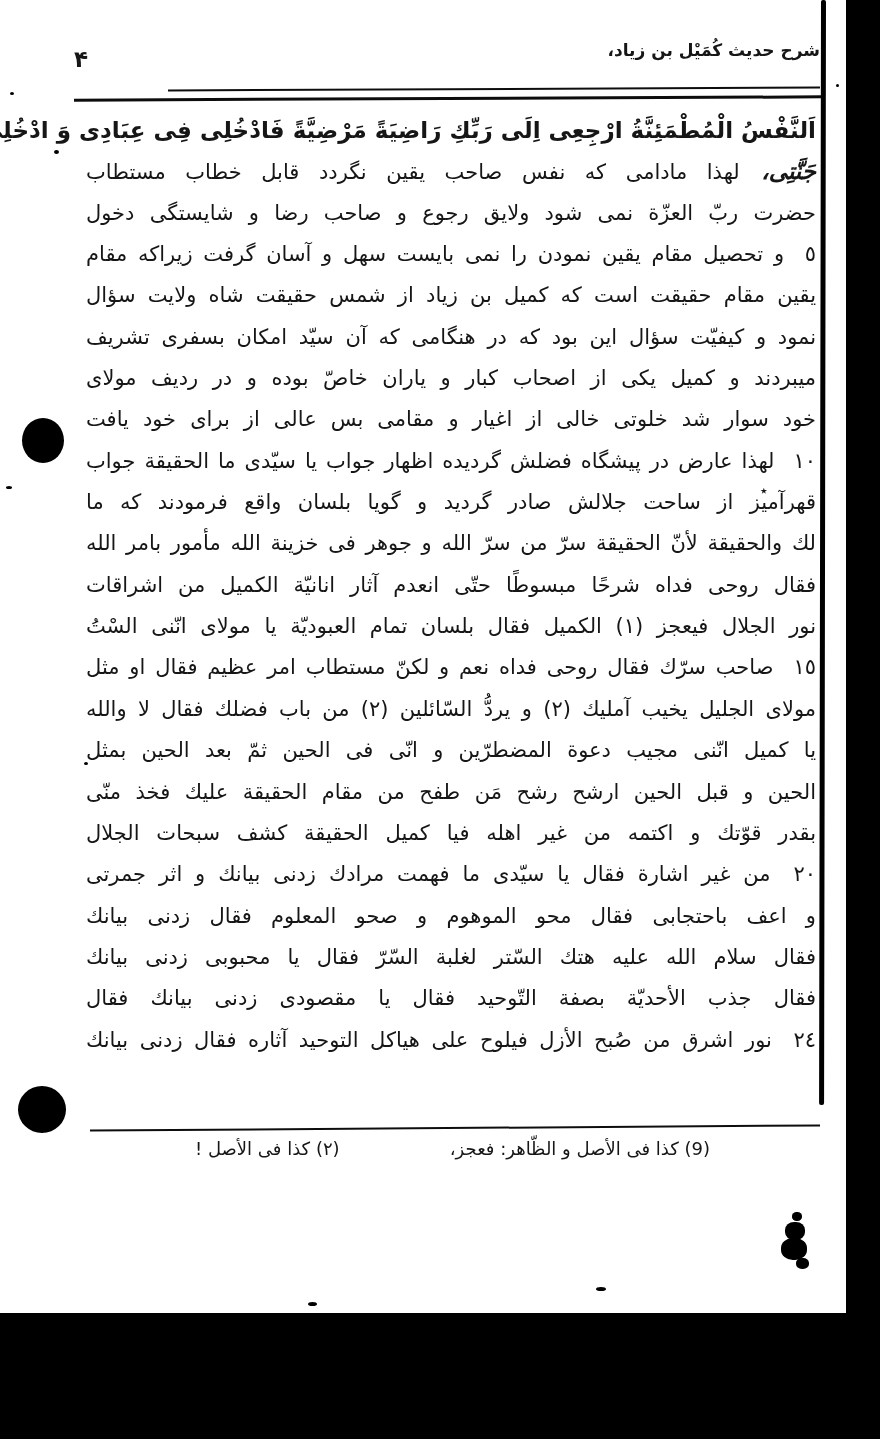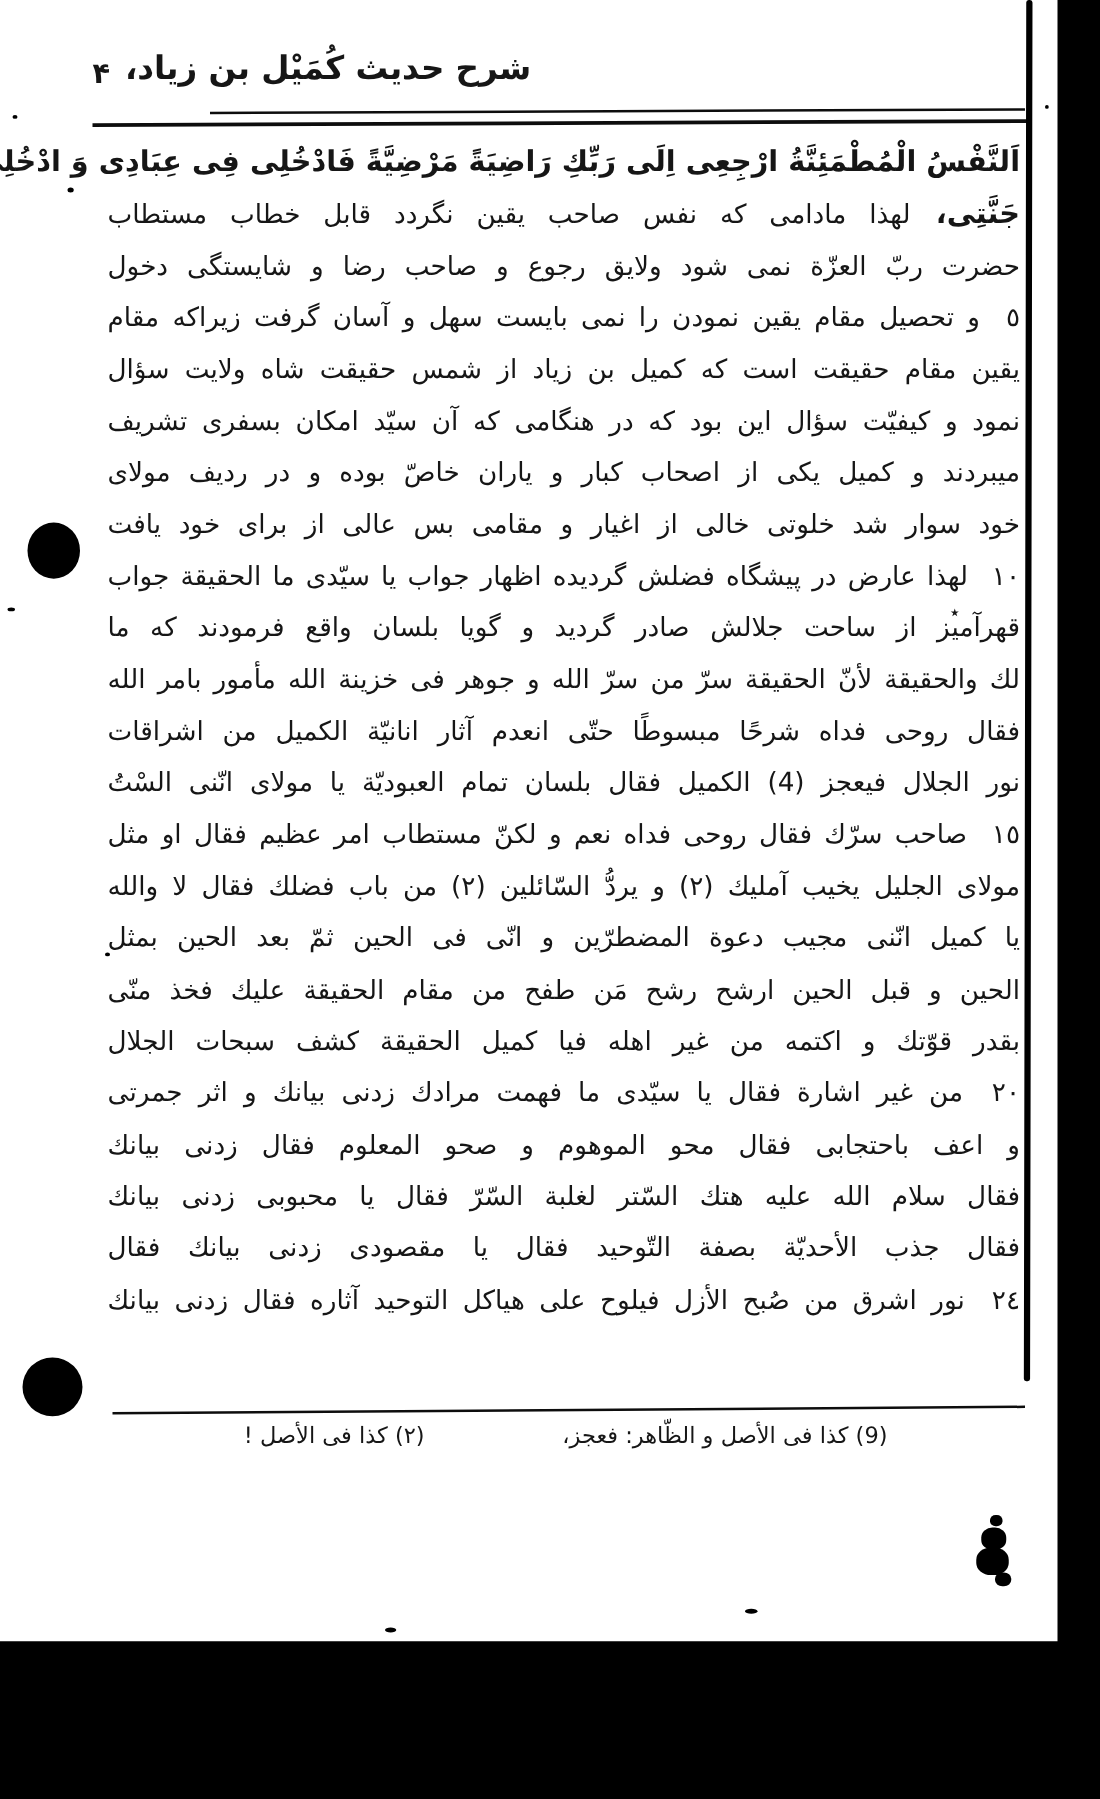--- a/index.html
+++ b/index.html
@@ -3,33 +3,33 @@
 <meta charset="utf-8">
 <style>
   html,body{margin:0;padding:0;}
   body{
     width:880px;height:1439px;position:relative;background:#ffffff;
     font-family:"DejaVu Sans",sans-serif;color:#161616;overflow:hidden;
   }
   .abs{position:absolute;}
   
   .page-number{left:74px;top:46px;font-size:23px;font-weight:bold;}
-  .header-title{left:100px;top:40px;width:720px;text-align:left;font-size:26px;font-weight:bold;direction:rtl;}
+  .header-title{left:100px;top:40px;width:720px;text-align:right;font-size:17px;font-weight:bold;direction:rtl;}
   .rule{background:#0d0d0d;transform:rotate(-0.25deg);}
   .rule-top{left:168px;top:88px;width:652px;height:2px;}
   .rule-bottom{left:74px;top:97px;width:748px;height:3px;}
   
   .text-block{left:86px;top:110px;width:730px;direction:rtl;}
   .line{
     height:41.35px;line-height:41.35px;font-size:21px;white-space:nowrap;
     text-align:justify;text-align-last:justify;text-justify:inter-word;overflow:visible;
   }
   .line.quran{font-size:23px;font-weight:bold;}
   .lead{font-weight:bold;font-size:23px;}
-  .lead:not(:empty){margin-left:2px;}
+  .lead:not(:empty){margin-left:2px;font-style:italic;}
   .lnum:not(:empty){margin-left:10px;}
   
   .fn-rule{left:90px;top:1127px;width:730px;height:2px;background:#0d0d0d;transform:rotate(-0.4deg);}
   .footnotes{left:195px;top:1138px;width:515px;direction:rtl;display:flex;justify-content:space-between;font-size:18px;}
   
   .blob{background:#000;border-radius:50%;}
   .punch-1{left:22px;top:418px;width:42px;height:45px;}
   .punch-2{left:18px;top:1086px;width:48px;height:47px;}
   .edge-line{left:821px;top:0;width:5px;height:1105px;background:#000;border-radius:2px;transform:rotate(0.1deg);transform-origin:top;}
   .edge-band{left:846px;top:0;width:34px;height:1439px;background:#000;}
@@ -52,21 +52,21 @@
   <div class="line"><span class="lnum"></span> <span>حضرت ربّ العزّة نمى شود ولايق رجوع و صاحب رضا و شايستگى دخول</span></div>
   <div class="line"><span class="lnum">٥</span> <span>و تحصيل مقام يقين نمودن را نمى بايست سهل و آسان گرفت زيراكه مقام</span></div>
   <div class="line"><span class="lnum"></span> <span>يقين مقام حقيقت است كه كميل بن زياد از شمس حقيقت شاه ولايت سؤال</span></div>
   <div class="line"><span class="lnum"></span> <span>نمود و كيفيّت سؤال اين بود كه در هنگامى كه آن سيّد امكان بسفرى تشريف</span></div>
   <div class="line"><span class="lnum"></span> <span>ميبردند و كميل يكى از اصحاب كبار و ياران خاصّ بوده و در رديف مولاى</span></div>
   <div class="line"><span class="lnum"></span> <span>خود سوار شد خلوتى خالى از اغيار و مقامى بس عالى از براى خود يافت</span></div>
   <div class="line"><span class="lnum">١٠</span> <span>لهذا عارض در پيشگاه فضلش گرديده اظهار جواب يا سيّدى ما الحقيقة جواب</span></div>
   <div class="line"><span class="lnum"></span> <span>قهرآميز از ساحت جلالش صادر گرديد و گويا بلسان واقع فرمودند كه ما</span></div>
   <div class="line"><span class="lnum"></span> <span>لك والحقيقة لأنّ الحقيقة سرّ من سرّ الله و جوهر فى خزينة الله مأمور بامر الله</span></div>
   <div class="line"><span class="lnum"></span> <span>فقال روحى فداه شرحًا مبسوطًا حتّى انعدم آثار انانيّة الكميل من اشراقات</span></div>
-  <div class="line"><span class="lnum"></span> <span>نور الجلال فيعجز (4) الكميل فقال بلسان تمام العبوديّة يا مولاى انّنى السْتُ</span></div>
+  <div class="line"><span class="lnum"></span> <span>نور الجلال فيعجز (١) الكميل فقال بلسان تمام العبوديّة يا مولاى انّنى السْتُ</span></div>
   <div class="line"><span class="lnum">١٥</span> <span>صاحب سرّك فقال روحى فداه نعم و لكنّ مستطاب امر عظيم فقال او مثل</span></div>
   <div class="line"><span class="lnum"></span> <span>مولاى الجليل يخيب آمليك (٢) و يردُّ السّائلين (٢) من باب فضلك فقال لا والله</span></div>
   <div class="line"><span class="lnum"></span> <span>يا كميل انّنى مجيب دعوة المضطرّين و انّى فى الحين ثمّ بعد الحين بمثل</span></div>
   <div class="line"><span class="lnum"></span> <span>الحين و قبل الحين ارشح رشح مَن طفح من مقام الحقيقة عليك فخذ منّى</span></div>
   <div class="line"><span class="lnum"></span> <span>بقدر قوّتك و اكتمه من غير اهله فيا كميل الحقيقة كشف سبحات الجلال</span></div>
   <div class="line"><span class="lnum">٢٠</span> <span>من غير اشارة فقال يا سيّدى ما فهمت مرادك زدنى بيانك و اثر جمرتى</span></div>
   <div class="line"><span class="lnum"></span> <span>و اعف باحتجابى فقال محو الموهوم و صحو المعلوم فقال زدنى بيانك</span></div>
   <div class="line"><span class="lnum"></span> <span>فقال سلام الله عليه هتك السّتر لغلبة السّرّ فقال يا محبوبى زدنى بيانك</span></div>
   <div class="line"><span class="lnum"></span> <span>فقال جذب الأحديّة بصفة التّوحيد فقال يا مقصودى زدنى بيانك فقال</span></div>
   <div class="line"><span class="lnum">٢٤</span> <span>نور اشرق من صُبح الأزل فيلوح على هياكل التوحيد آثاره فقال زدنى بيانك</span></div>

